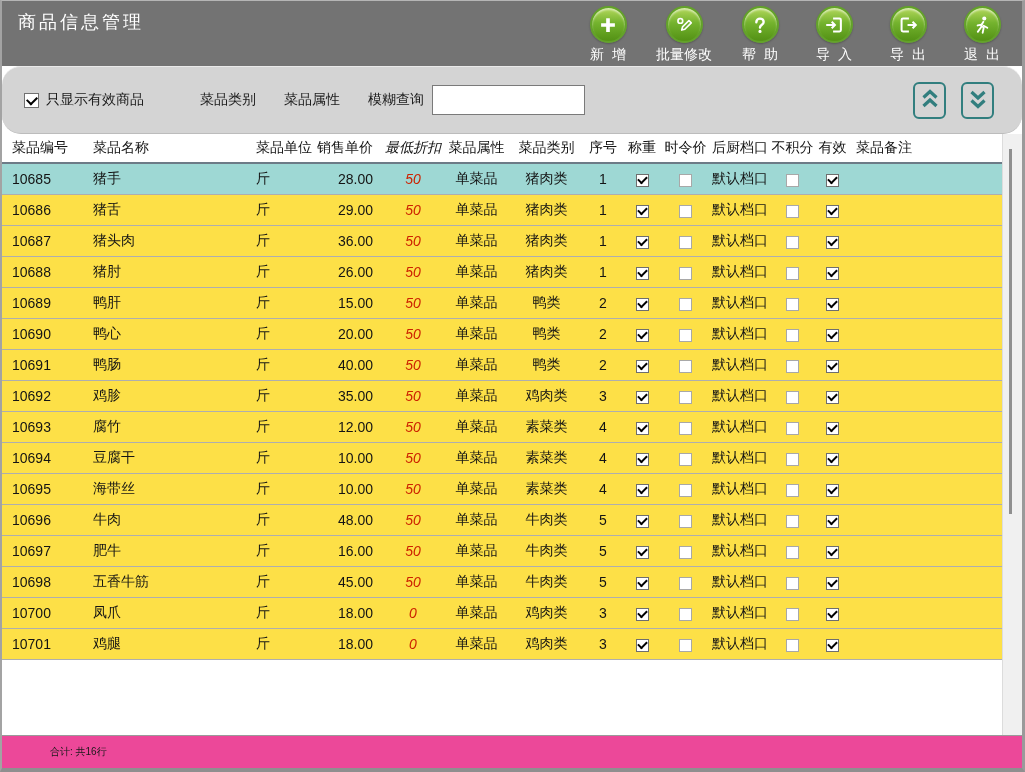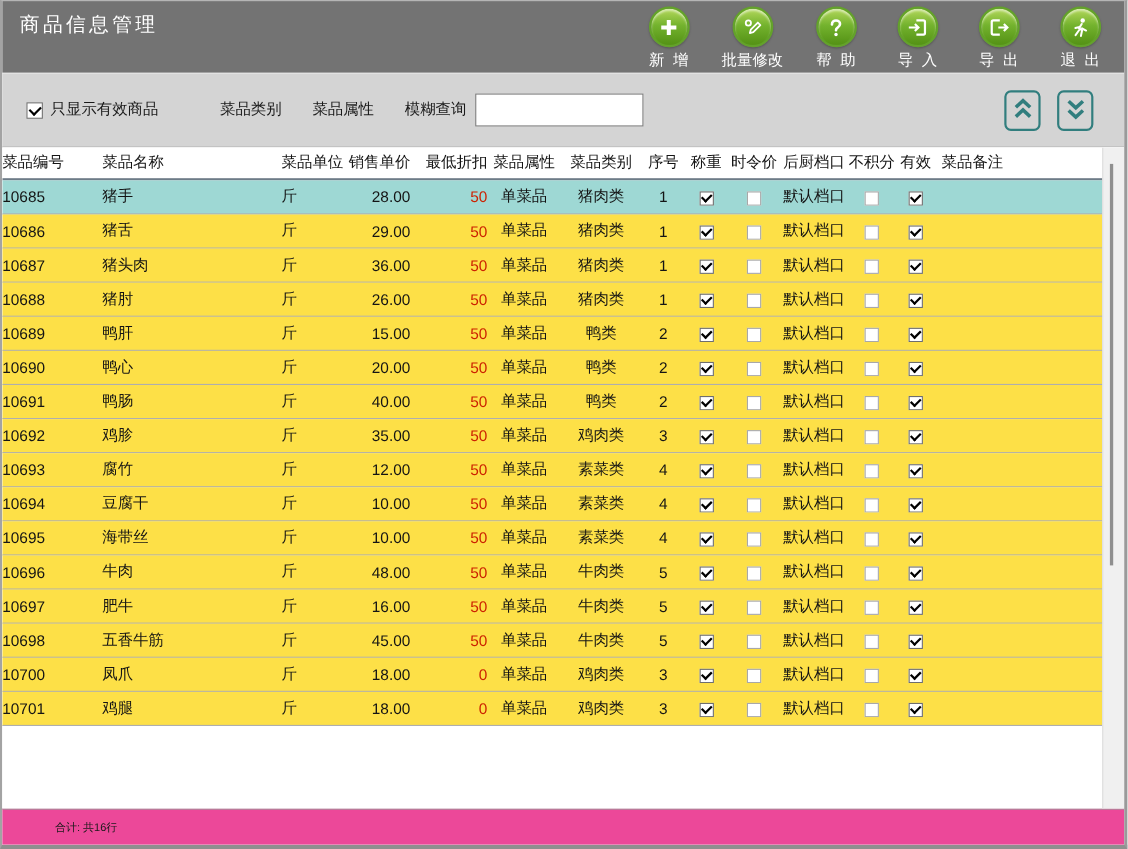--- a/index.html
+++ b/index.html
@@ -42,21 +42,21 @@
     display:flex; align-items:center; justify-content:center;
   }
   .tool-icon svg { display:block; }
   .tool-label { margin-top:3px; font-size:14px; color:#fff; white-space:pre; }
 
   
   .filterbar {
     height:68px; flex:0 0 68px; background:#d4d4d4;
     border-top:1px solid #e9e9e9; border-bottom:1px solid #bcbcbc;
     display:flex; align-items:center; padding:0 14px;
-    font-size:14px; color:#1a1a1a;
+    font-size:14px; color:#1a1a1a;border-radius:19px;
   }
   .fcheck { display:flex; align-items:center; gap:7px; margin-left:8px; }
   .cbox {
     width:15px; height:15px; background:#fff; border:1px solid #707070;
     position:relative; display:inline-block;
   }
   .cbox.checked::after {
     content:""; position:absolute; left:2px; top:2px; width:8px; height:5px;
     border-left:2px solid #000; border-bottom:2px solid #000;
     transform:rotate(-45deg);
@@ -81,25 +81,25 @@
   }
 
   
   .table-area { flex:1 1 auto; background:#fff; position:relative; overflow:hidden; }
   .thead {
     display:flex; height:30px; align-items:center;
     border-bottom:2px solid #6d7b87; background:#fff;
     font-size:14px; color:#111;
   }
   .cell { flex:0 0 auto; overflow:hidden; white-space:nowrap; font-size:14px; color:#141414; }
-  .c-id      { width:81px;  text-align:left; }
+  .c-id      { width:81px;  padding-left:10px; text-align:left; }
   .c-name    { width:173px; padding-left:10px; text-align:left; }
   .c-unit    { width:60px;  text-align:left; }
   .c-price   { width:67px;  text-align:right; padding-right:10px; }
-  .c-disc    { width:60px;  text-align:right; color:#cc2200; }
+  .c-disc    { width:60px;  text-align:center; color:#cc2200;font-style:italic; }
   .c-attr    { width:67px;  text-align:center; }
   .c-cat     { width:73px;  text-align:center; }
   .c-seq     { width:40px;  text-align:center; }
   .c-weigh   { width:38px;  text-align:center; }
   .c-season  { width:49px;  text-align:center; }
   .c-station { width:60px;  text-align:center; }
   .c-nopts   { width:45px;  text-align:center; }
   .c-valid   { width:35px;  text-align:center; }
   .c-note    { flex:1 1 auto; padding-left:6px; text-align:left; }
   .thead .c-disc { color:#111; }

